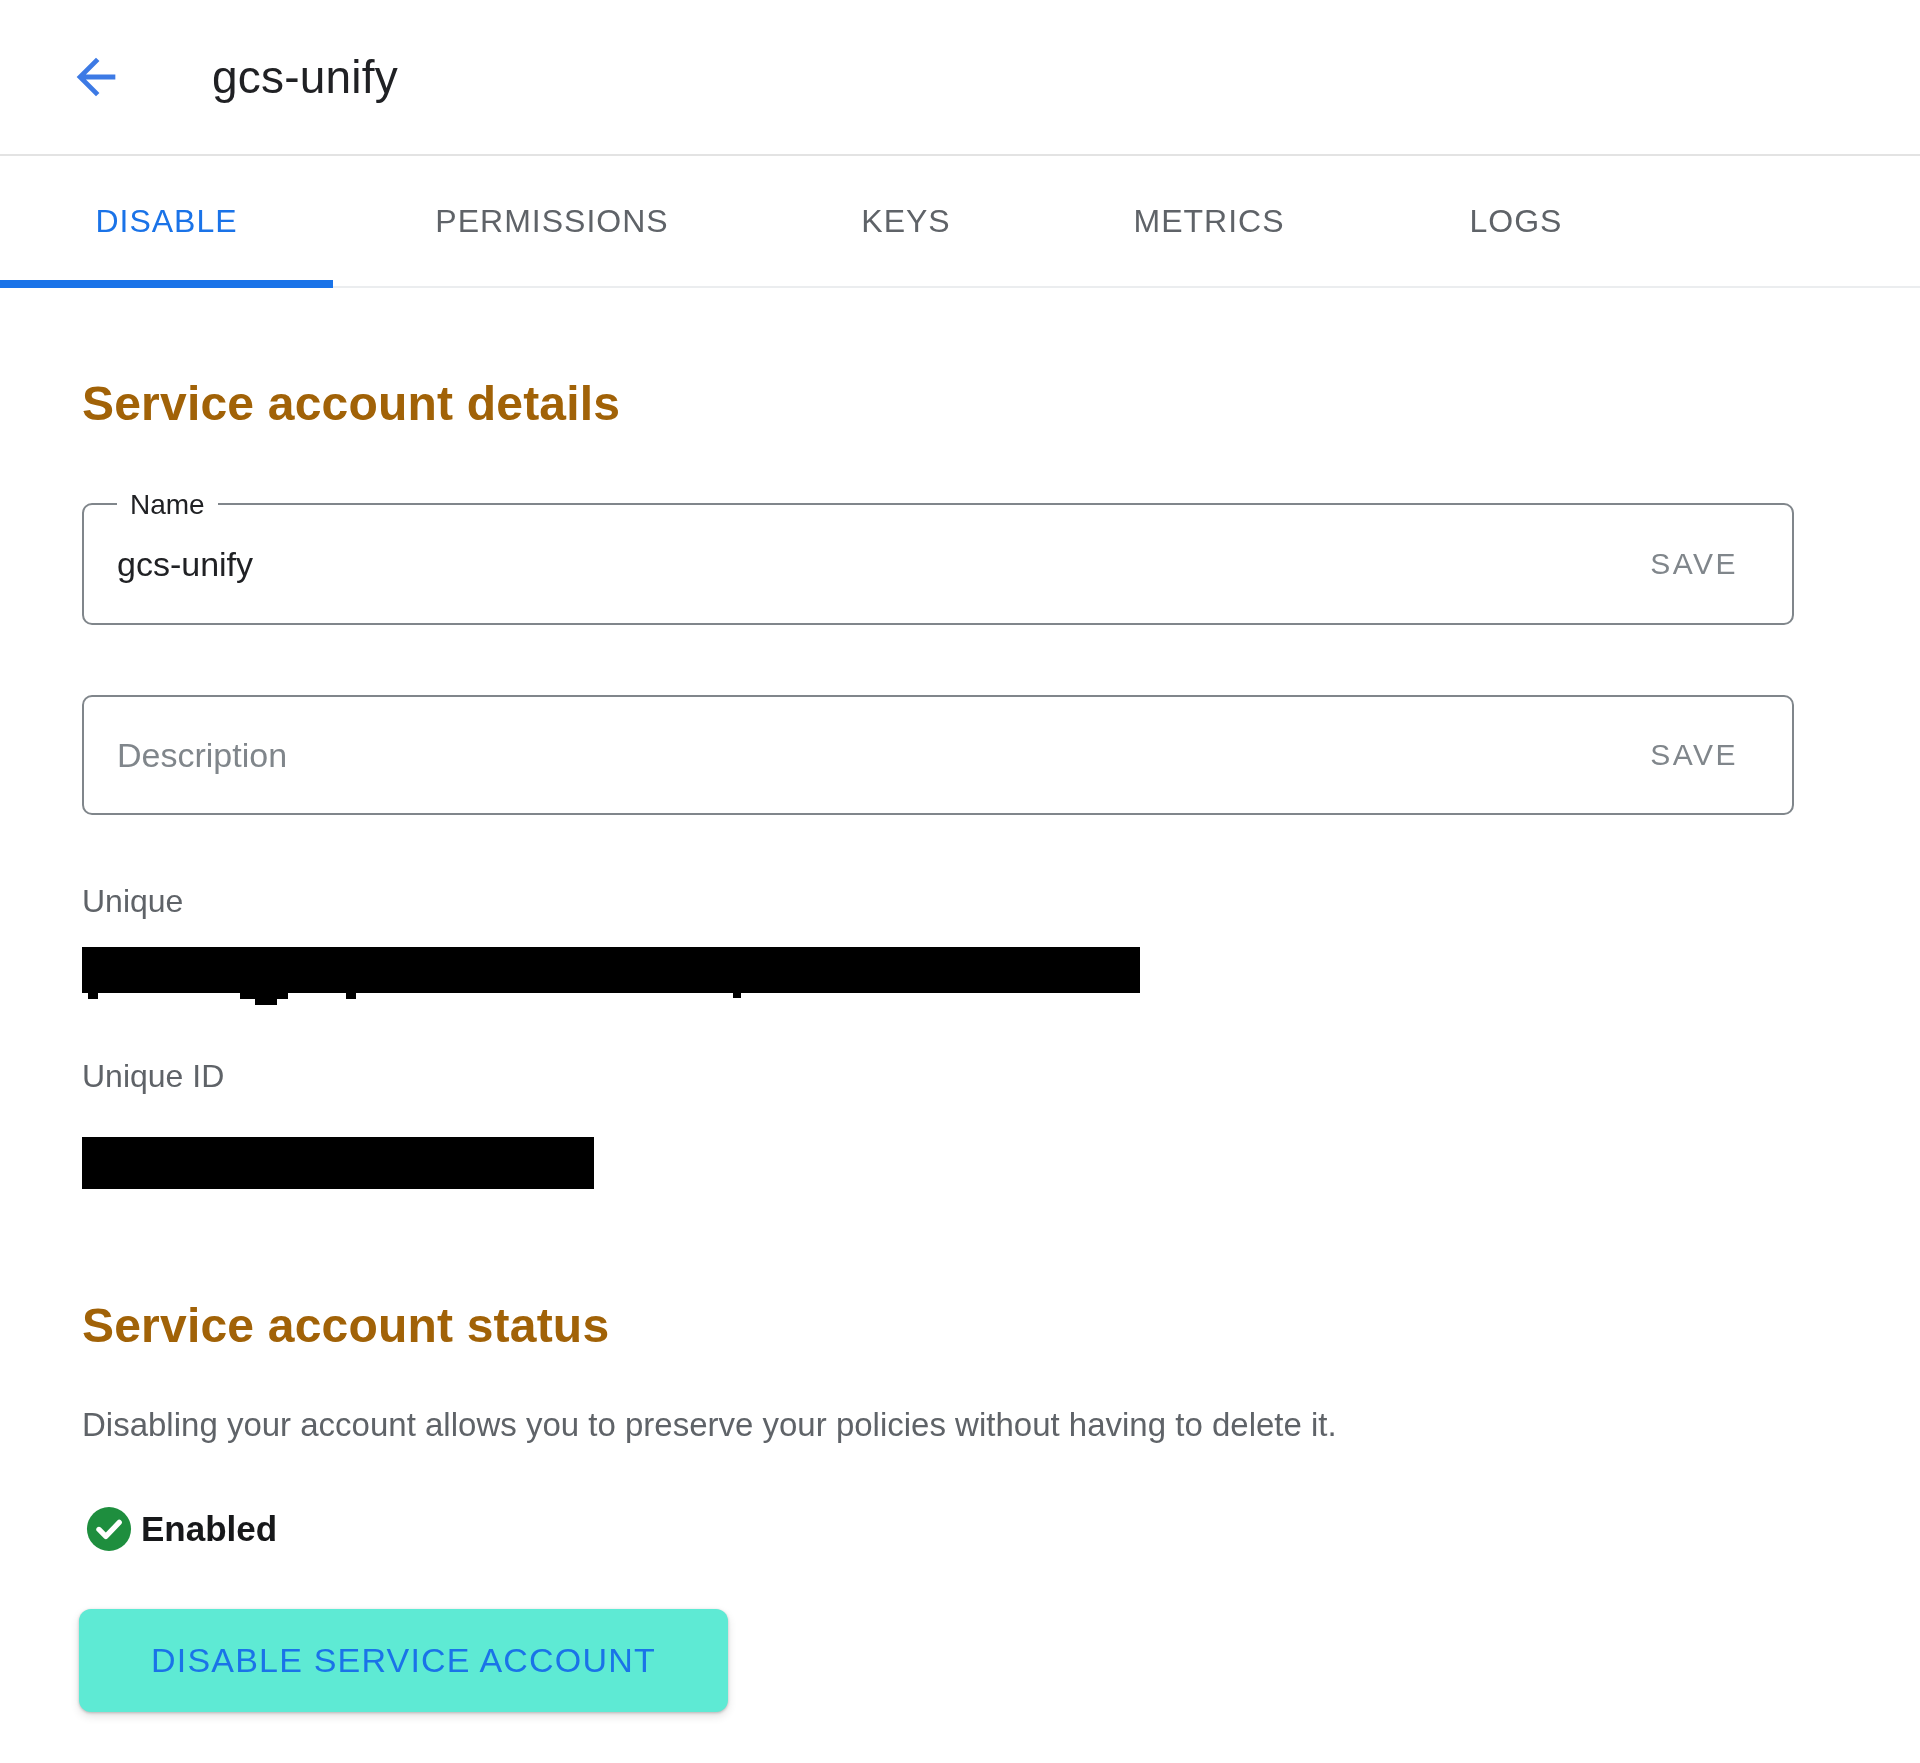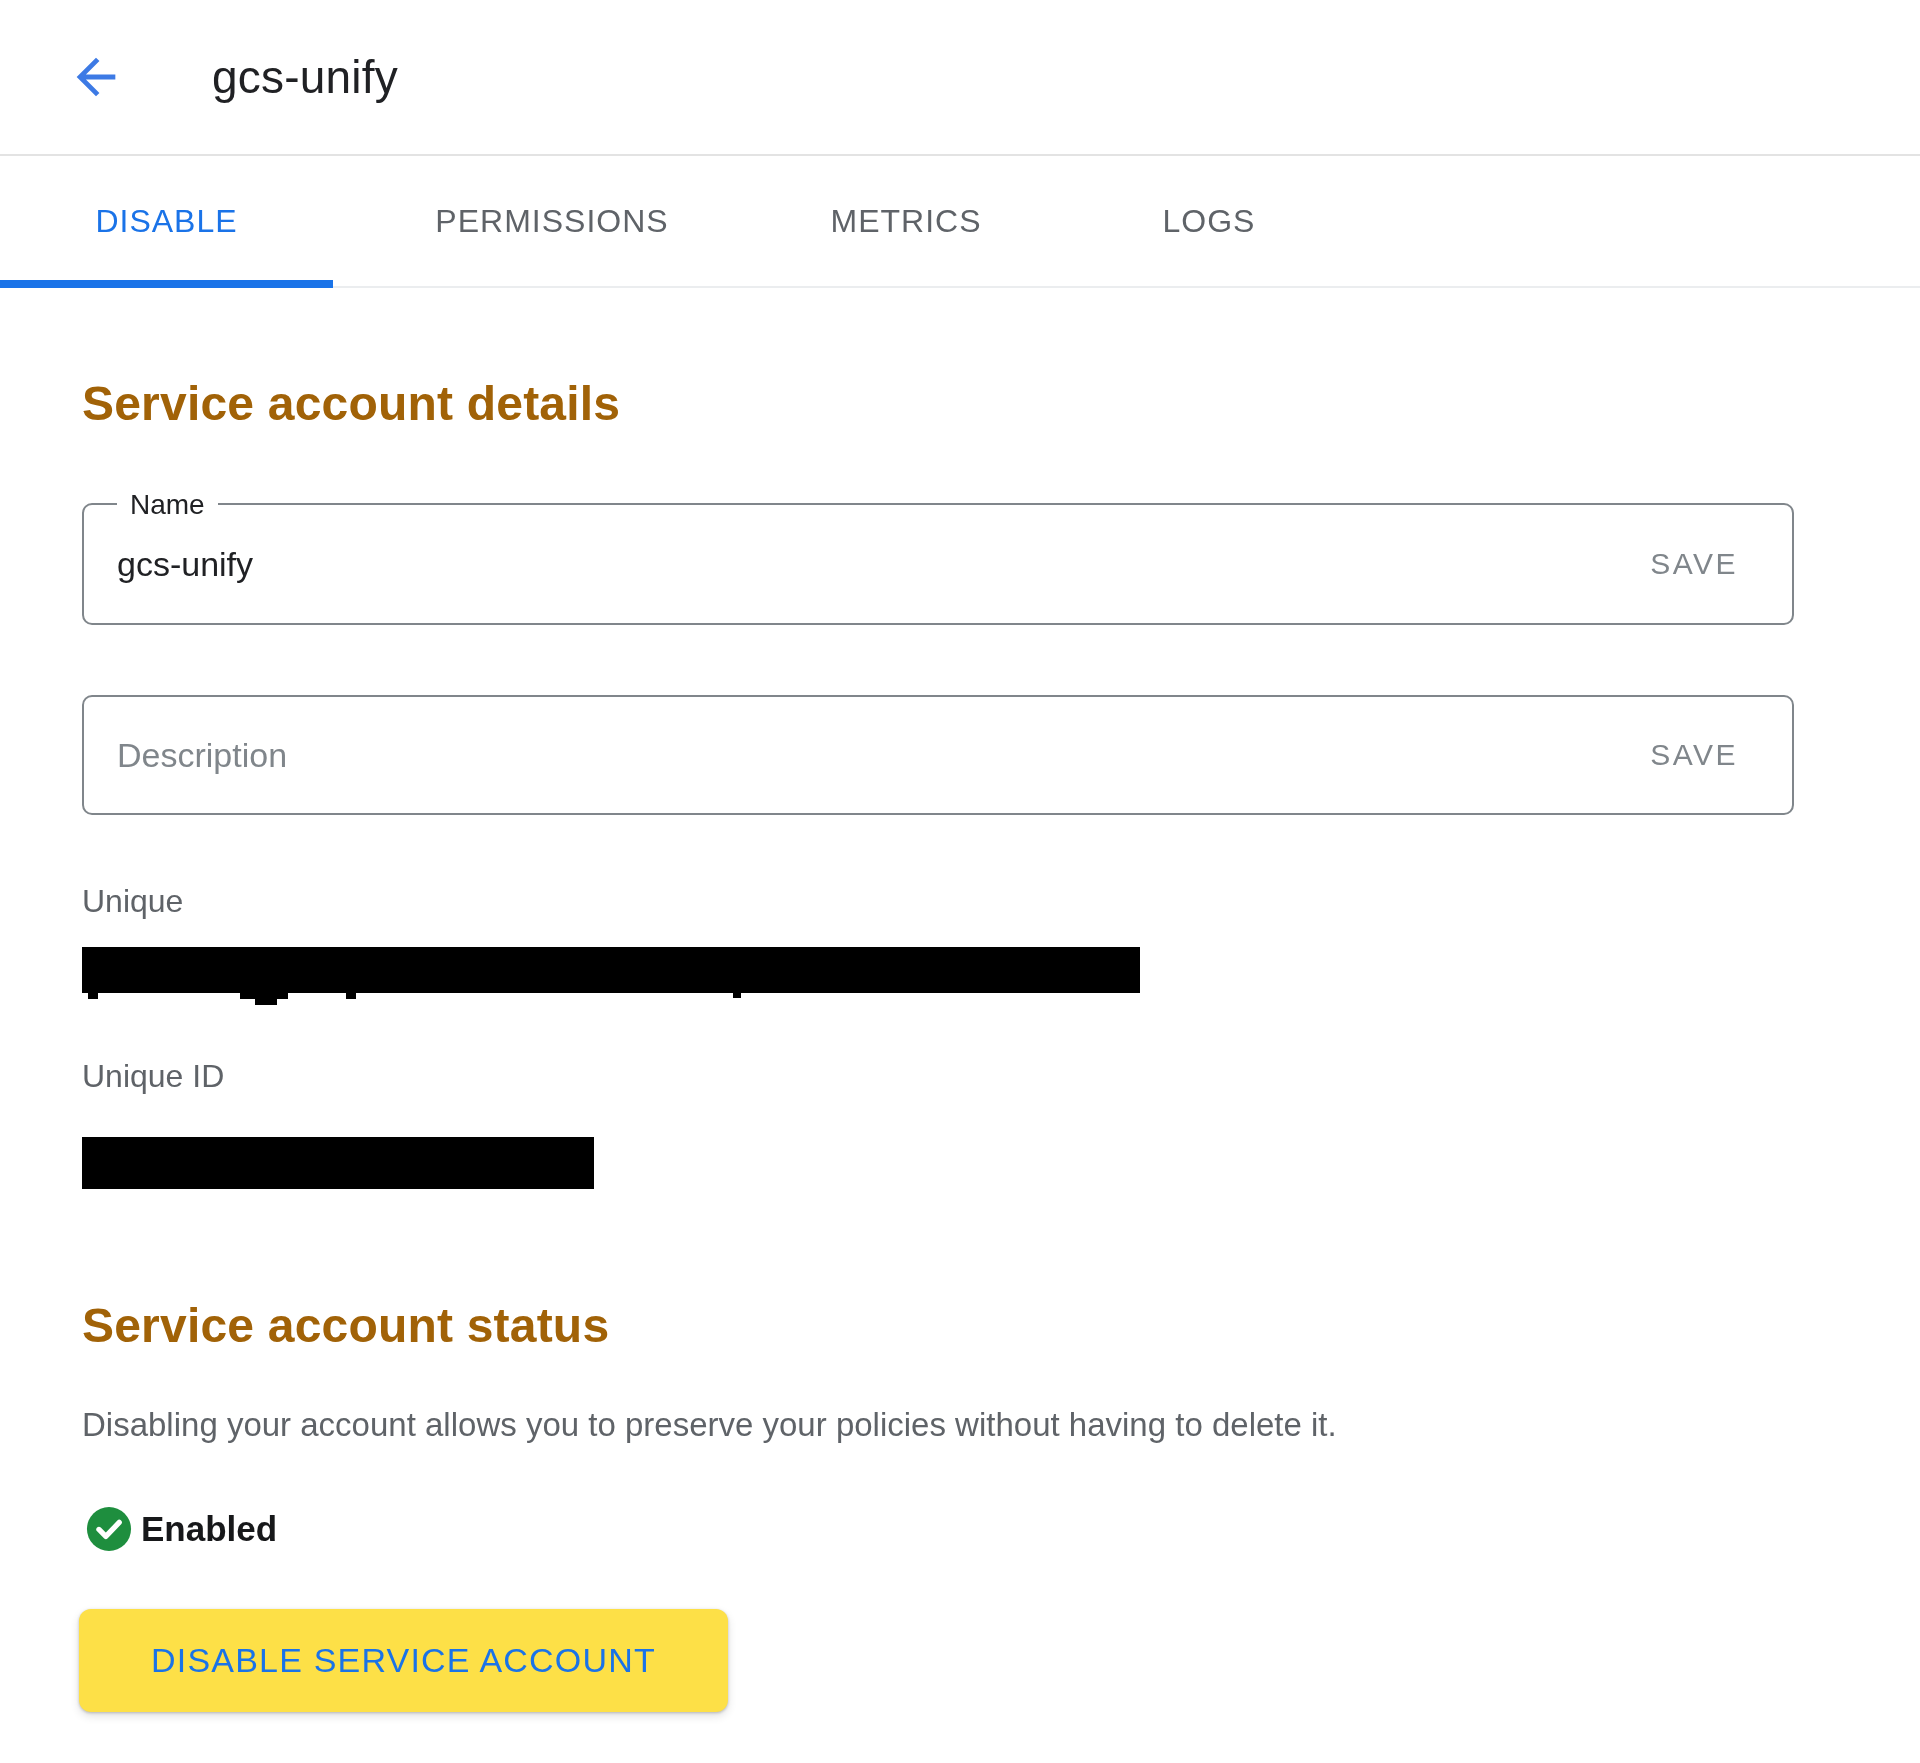--- a/index.html
+++ b/index.html
@@ -91,21 +91,21 @@
   }
 
   .status-row {
     position:absolute; left:86px; top:1505px; height:48px;
     display:flex; align-items:center;
   }
   .status-text { font-size:35px; font-weight:600; color:#17181a; margin-left:9px; }
 
   .disable-btn {
     position:absolute; left:79px; top:1609px; width:649px; height:103px;
-    background:#fde047; border:none; border-radius:12px; cursor:pointer;
+    background:#5eead4; border:none; border-radius:12px; cursor:pointer;
     font-family:inherit; font-size:34px; font-weight:500; letter-spacing:1.2px;
     color:#1a73e8;
     box-shadow:0 1px 3px rgba(0,0,0,0.22), 0 4px 10px rgba(0,0,0,0.12);
     display:flex; align-items:center; justify-content:center;
   }
 </style>
 </head>
 <body>
 
 <div class="header">
@@ -115,20 +115,21 @@
         <path d="M20 11H7.83l5.59-5.59L12 4l-8 8 8 8 1.41-1.41L7.83 13H20v-2z" fill="#3d7ae5"></path>
       </svg>
     </span>
   </button>
   <div class="page-title">gcs-unify</div>
 </div>
 
 <div class="tabbar">
   <button class="tab active">DISABLE</button>
   <button class="tab">PERMISSIONS</button>
+  <button class="tab">KEYS</button>
   <button class="tab">METRICS</button>
   <button class="tab">LOGS</button>
 </div>
 
 <h1 class="section-heading" id="heading-details">Service account details</h1>
 
 <div class="field" id="name-field">
   <span class="field-label">Name</span>
   <input class="field-input" type="text" value="gcs-unify" style="">
   <button class="save-btn">SAVE</button>

